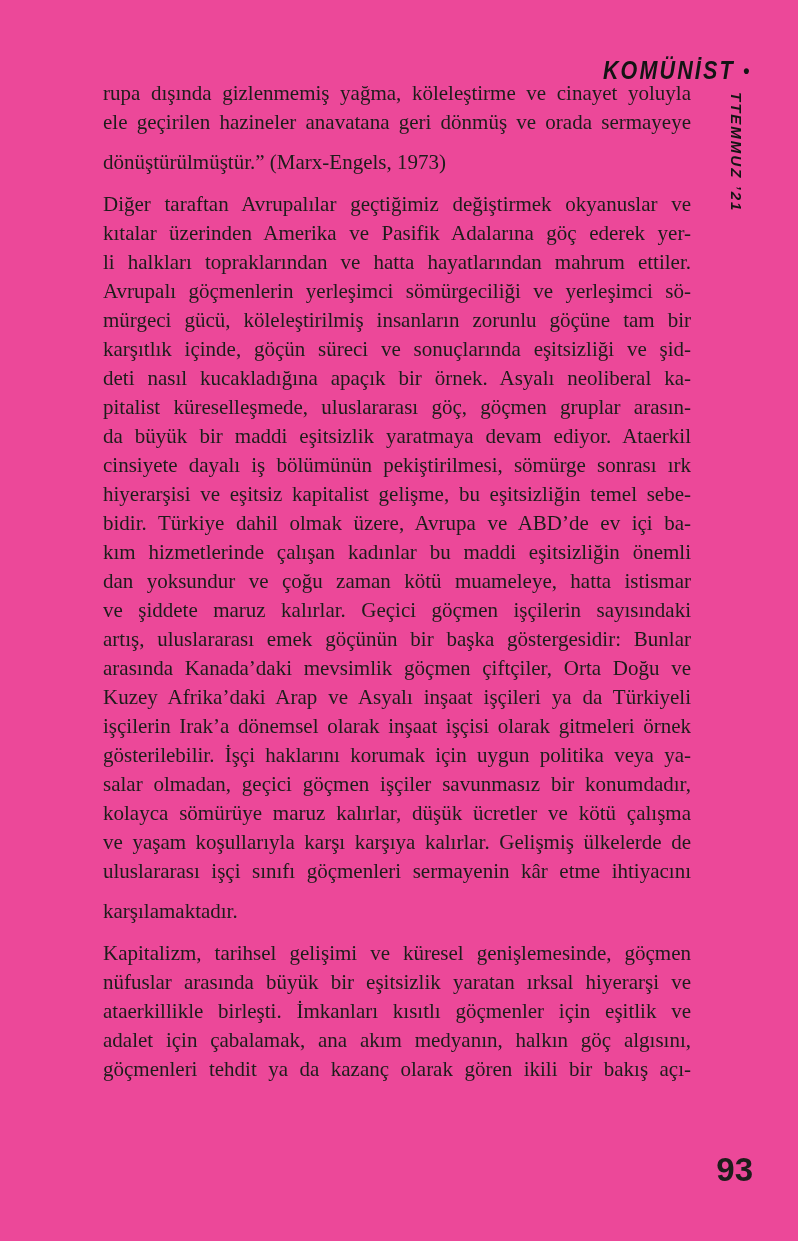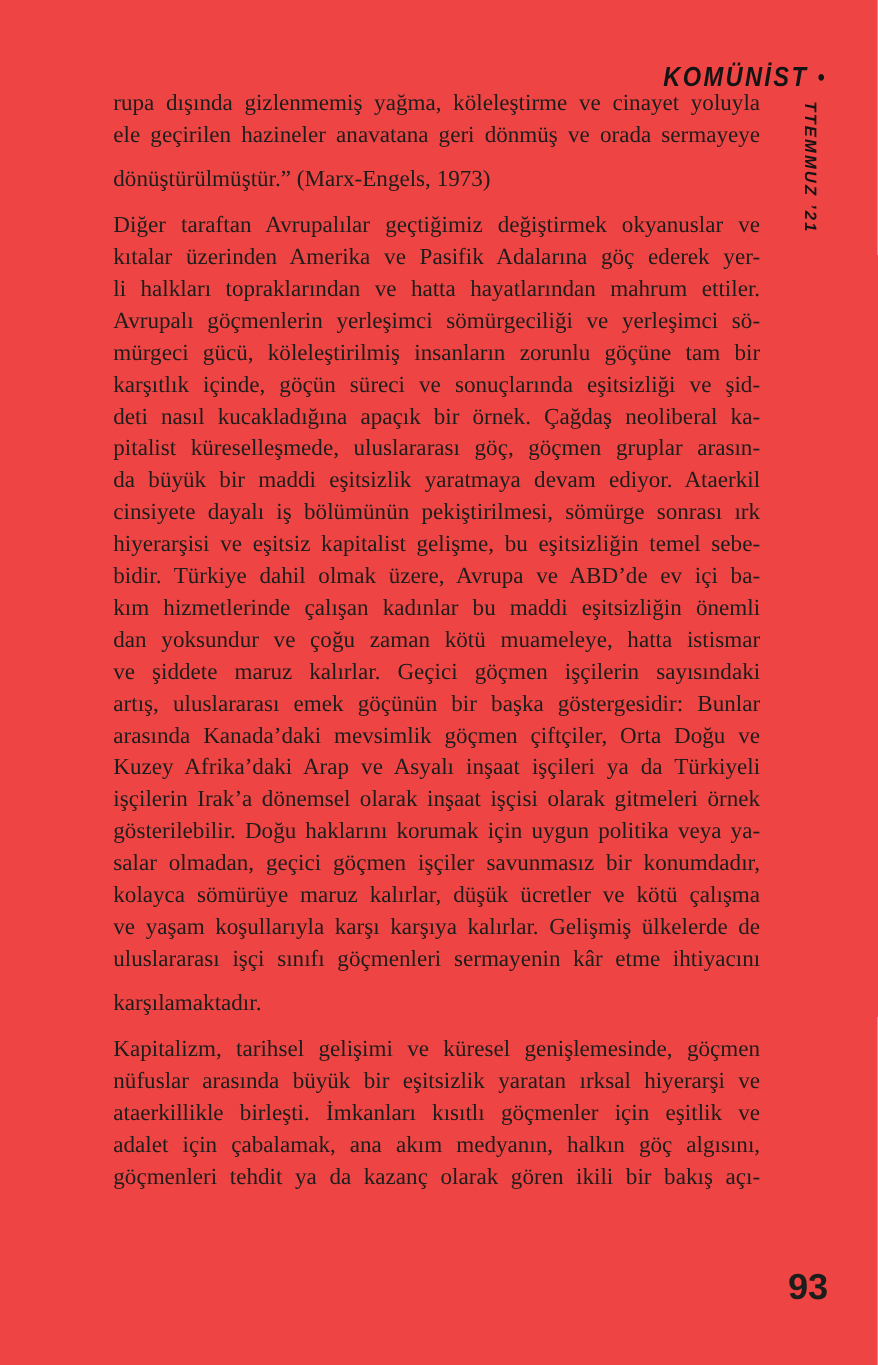--- a/index.html
+++ b/index.html
@@ -4,21 +4,21 @@
 <style>
   html, body {
     margin: 0;
     padding: 0;
     background: #ffffff;
   }
   .page {
     position: relative;
     width: 798px;
     height: 1241px;
-    background: #ef4444;
+    background: #ec4899;
     overflow: hidden;
     font-family: "Liberation Serif", serif;
   }
   
   .masthead {
     position: absolute;
     top: 56px;
     right: 48px;
     font-family: "Liberation Sans", sans-serif;
     font-weight: 700;
@@ -102,34 +102,34 @@
         <div class="line">ele geçirilen hazineler anavatana geri dönmüş ve orada sermayeye</div>
         <div class="line last">dönüştürülmüştür.” (Marx-Engels, 1973)</div>
       </div>
       <div class="paragraph">
         <div class="line">Diğer taraftan Avrupalılar geçtiğimiz değiştirmek okyanuslar ve</div>
         <div class="line">kıtalar üzerinden Amerika ve Pasifik Adalarına göç ederek yer-</div>
         <div class="line">li halkları topraklarından ve hatta hayatlarından mahrum ettiler.</div>
         <div class="line">Avrupalı göçmenlerin yerleşimci sömürgeciliği ve yerleşimci sö-</div>
         <div class="line">mürgeci gücü, köleleştirilmiş insanların zorunlu göçüne tam bir</div>
         <div class="line">karşıtlık içinde, göçün süreci ve sonuçlarında eşitsizliği ve şid-</div>
-        <div class="line">deti nasıl kucakladığına apaçık bir örnek. Çağdaş neoliberal ka-</div>
+        <div class="line">deti nasıl kucakladığına apaçık bir örnek. Asyalı neoliberal ka-</div>
         <div class="line">pitalist küreselleşmede, uluslararası göç, göçmen gruplar arasın-</div>
         <div class="line">da büyük bir maddi eşitsizlik yaratmaya devam ediyor. Ataerkil</div>
         <div class="line">cinsiyete dayalı iş bölümünün pekiştirilmesi, sömürge sonrası ırk</div>
         <div class="line">hiyerarşisi ve eşitsiz kapitalist gelişme, bu eşitsizliğin temel sebe-</div>
         <div class="line">bidir. Türkiye dahil olmak üzere, Avrupa ve ABD’de ev içi ba-</div>
         <div class="line">kım hizmetlerinde çalışan kadınlar bu maddi eşitsizliğin önemli</div>
         <div class="line">dan yoksundur ve çoğu zaman kötü muameleye, hatta istismar</div>
         <div class="line">ve şiddete maruz kalırlar. Geçici göçmen işçilerin sayısındaki</div>
         <div class="line">artış, uluslararası emek göçünün bir başka göstergesidir: Bunlar</div>
         <div class="line">arasında Kanada’daki mevsimlik göçmen çiftçiler, Orta Doğu ve</div>
         <div class="line">Kuzey Afrika’daki Arap ve Asyalı inşaat işçileri ya da Türkiyeli</div>
         <div class="line">işçilerin Irak’a dönemsel olarak inşaat işçisi olarak gitmeleri örnek</div>
-        <div class="line">gösterilebilir. Doğu haklarını korumak için uygun politika veya ya-</div>
+        <div class="line">gösterilebilir. İşçi haklarını korumak için uygun politika veya ya-</div>
         <div class="line">salar olmadan, geçici göçmen işçiler savunmasız bir konumdadır,</div>
         <div class="line">kolayca sömürüye maruz kalırlar, düşük ücretler ve kötü çalışma</div>
         <div class="line">ve yaşam koşullarıyla karşı karşıya kalırlar. Gelişmiş ülkelerde de</div>
         <div class="line">uluslararası işçi sınıfı göçmenleri sermayenin kâr etme ihtiyacını</div>
         <div class="line last">karşılamaktadır.</div>
       </div>
       <div class="paragraph">
         <div class="line">Kapitalizm, tarihsel gelişimi ve küresel genişlemesinde, göçmen</div>
         <div class="line">nüfuslar arasında büyük bir eşitsizlik yaratan ırksal hiyerarşi ve</div>
         <div class="line">ataerkillikle birleşti. İmkanları kısıtlı göçmenler için eşitlik ve</div>

